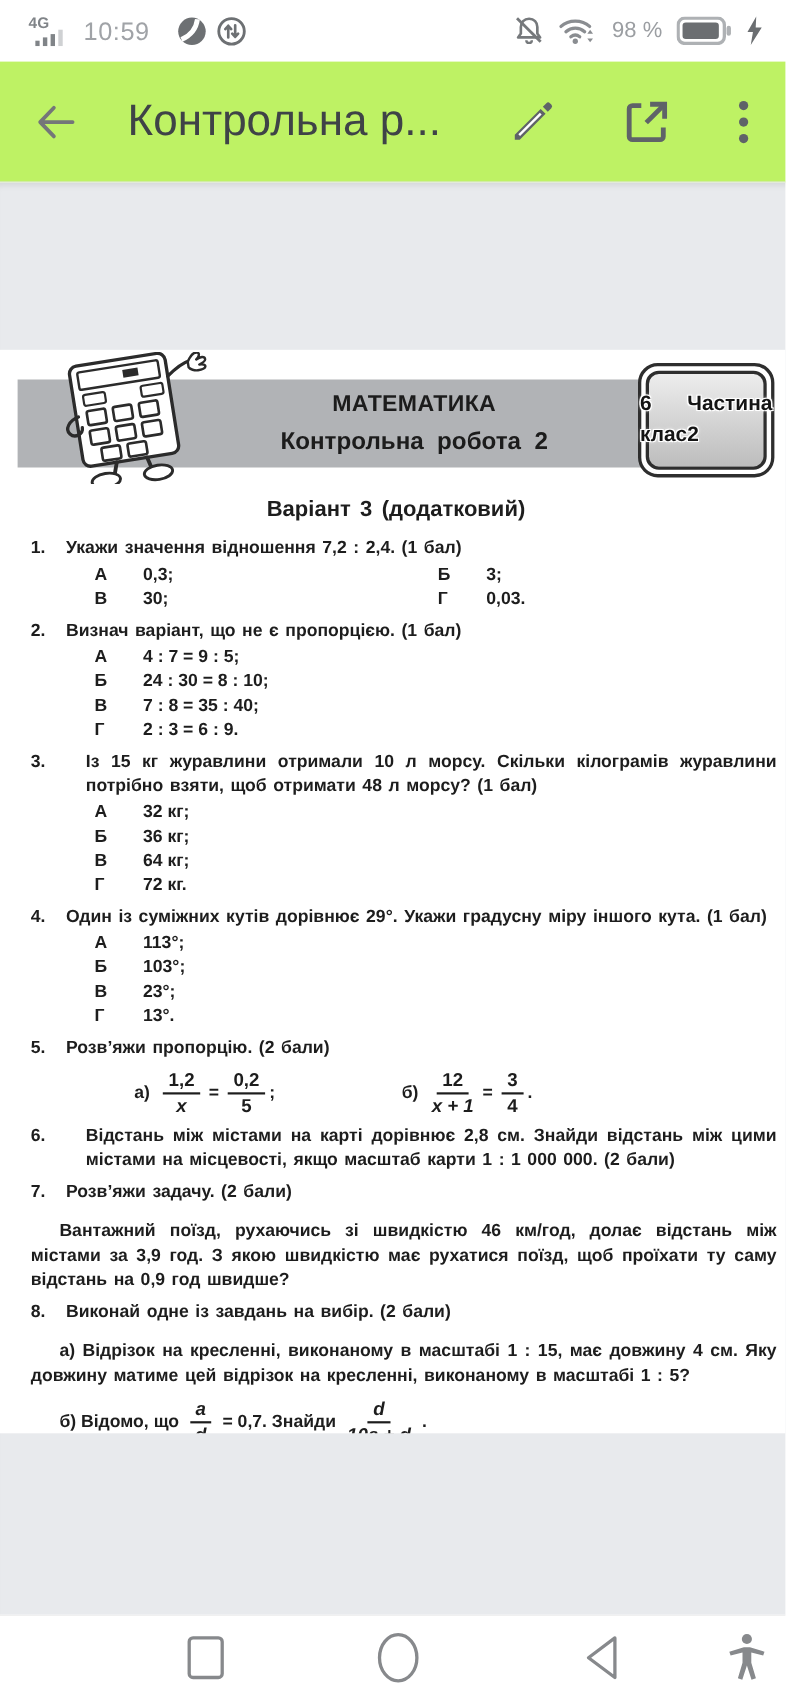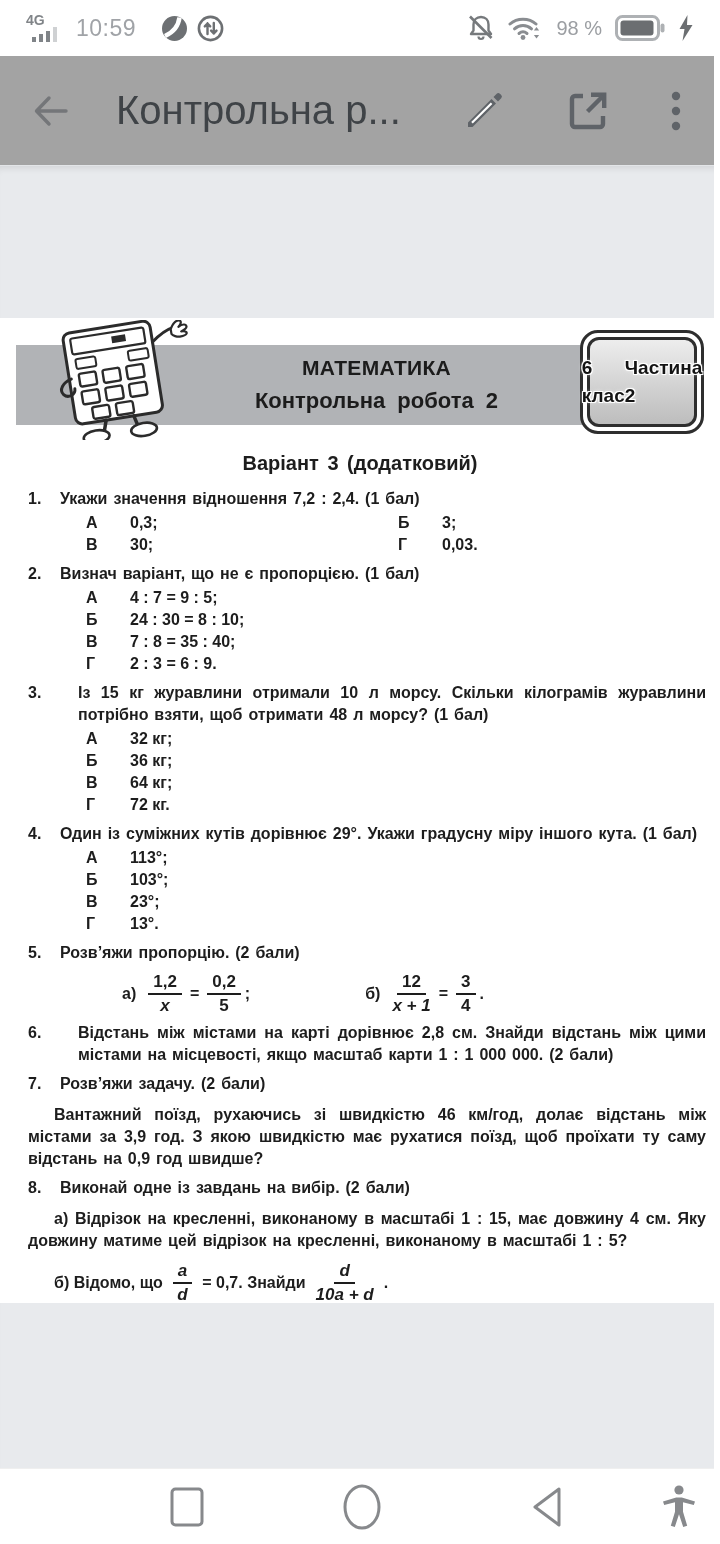--- a/index.html
+++ b/index.html
@@ -13,21 +13,21 @@
   .sb-left, .sb-right { display:flex; align-items:center; }
   .signal { position:relative; width:40px; height:34px; margin-right:10px; }
   .signal .net { position:absolute; top:1px; left:0; font-size:14px; font-weight:700; color:#808488; }
   .signal svg { position:absolute; bottom:3px; left:6px; }
   .sb-time { font-size:23px; color:#a0a3a7; margin-right:16px; letter-spacing:0.5px; }
   .sb-ic { margin-left:9px; display:flex; align-items:center; }
   .sb-right .sb-ic { margin-left:13px; }
   .sb-batt-text { font-size:20px; color:#9b9ea2; margin-left:14px; }
 
   
-  .toolbar { position:absolute; top:56px; left:0; width:720px; height:110px; background:#a3a3a3;
+  .toolbar { position:absolute; top:56px; left:0; width:720px; height:110px; background:#bef264;
              display:flex; align-items:center; padding:0 28px; border-bottom:1px solid #e3e5e8; }
   .tb-back { width:44px; height:44px; display:flex; align-items:center; justify-content:center; }
   .tb-title { font-size:40px; color:#3f4347; margin-left:44px; flex:1; white-space:nowrap; overflow:hidden; }
   .tb-ic { width:48px; height:48px; display:flex; align-items:center; justify-content:center; margin-left:56px; }
   .tb-ic.dots { margin-left:48px; width:32px; }
 
   
   .content { position:absolute; top:166px; left:0; width:720px; height:1302px; background:#e8eaed;
              box-shadow: inset 0 7px 7px -5px rgba(0,0,0,0.10); }
   .doc-page { position:absolute; top:152px; left:0; width:720px; height:985px; background:#fff; overflow:hidden; }
@@ -53,21 +53,21 @@
   .questions { padding:6px 14px 0 28px; font-size:16px; font-weight:700; color:#1d1d1d; }
   .q { display:flex; margin-top:7px; }
   .qnum { width:32px; flex:none; line-height:22px; }
   .qbody { flex:1; }
   .qtext { line-height:22px; word-spacing:1.5px; }
   .qtext.justify { text-align:justify;margin-left:18px; }
   .opts { margin-top:2px; }
   .opts.two-col { display:grid; grid-template-columns:312px auto; }
   .opt { display:flex; line-height:22px; }
   .letter { width:70px; flex:none; padding-left:26px; }
-  .para { line-height:22px; text-indent:26px; text-align:justify; word-spacing:1.5px; margin-top:9px; }
+  .para { line-height:22px; text-indent:26px; text-align:justify; word-spacing:1.5px; margin-top:14px; }
 
   .frac { display:inline-flex; flex-direction:column; align-items:center; font-size:17px;
           vertical-align:middle; line-height:1.15; }
   .frac .num { border-bottom:2px solid #1d1d1d; padding:0 5px 1px; }
   .frac .den { padding-top:1px; }
   .it { font-style:italic; }
   .eqrow { display:flex; align-items:center; margin-top:8px; }
   .eqitem { display:flex; align-items:center; }
   .eqitem .lbl { margin-right:12px; }
   .eqitem .eq { margin:0 8px; }

